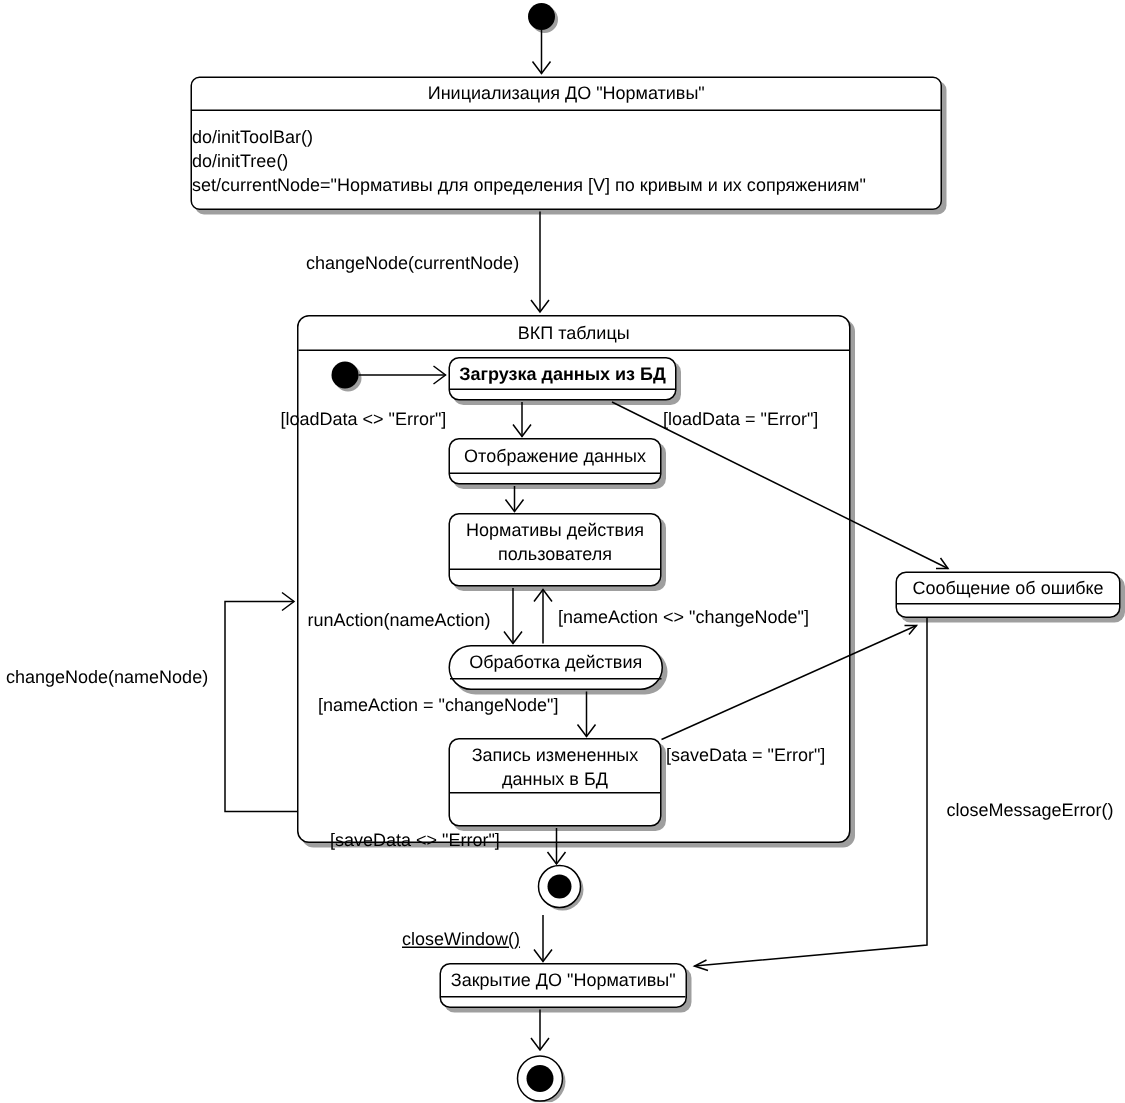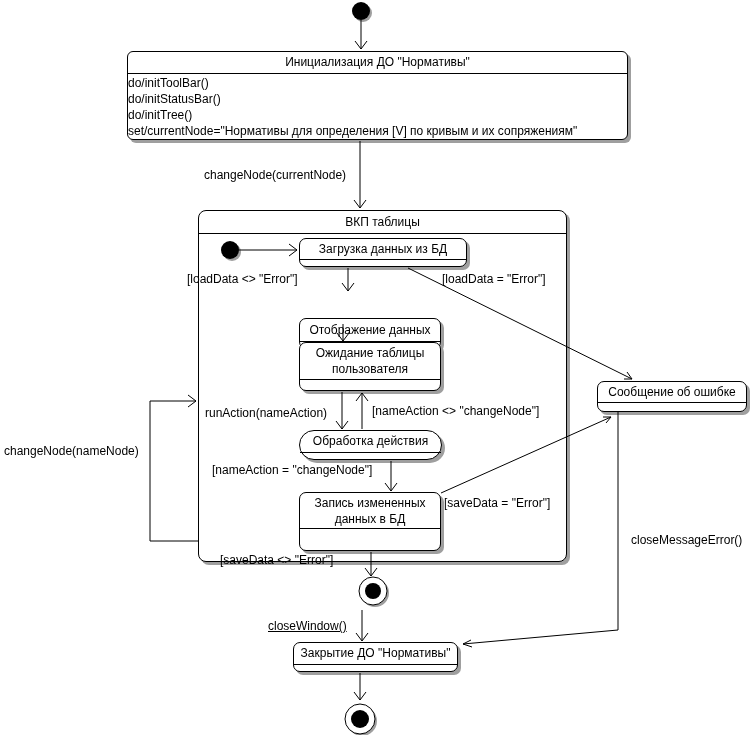--- a/index.html
+++ b/index.html
@@ -30,42 +30,41 @@
 </style>
 </head>
 <body>
 
 <div class="canvas">
 
   <div class="state" style="left:127px;top:51px;width:501px;height:89px;border-radius:6px;">
     <div class="st-title st-sep nowrap" style="flex:0 0 21px;">Инициализация ДО "Нормативы"</div>
     <div class="st-actions">
       <div>do/initToolBar()</div>
-      <div>do/initStatusBar()</div>
       <div>do/initTree()</div>
       <div>set/currentNode="Нормативы для определения [V] по кривым и их сопряжениям"</div>
     </div>
   </div>
 
   <div class="state" style="left:198px;top:210px;width:369px;height:352px;border-radius:8px;z-index:1;">
     <div class="st-title st-sep nowrap" style="flex:0 0 22px;">ВКП таблицы</div>
   </div>
 
-  <div class="state" style="left:299px;top:238px;width:168px;height:29px;">
+  <div class="state" style="left:299px;top:238px;width:152px;height:29px;font-weight:bold;">
     <div class="st-title grow nowrap">Загрузка данных из БД</div>
     <div class="st-foot" style="height:6px;"></div>
   </div>
 
-  <div class="state" style="left:299px;top:292px;width:142px;height:31px;margin-top:26px;">
+  <div class="state" style="left:299px;top:292px;width:142px;height:31px;">
     <div class="st-title grow nowrap">Отображение данных</div>
     <div class="st-foot" style="height:6px;"></div>
   </div>
 
   <div class="state" style="left:299px;top:342px;width:142px;height:49px;">
-    <div class="st-title grow" style="line-height:16px;">Ожидание таблицы пользователя</div>
+    <div class="st-title grow" style="line-height:16px;">Нормативы действия пользователя</div>
     <div class="st-foot" style="height:10px;"></div>
   </div>
 
   <div class="state" style="left:299px;top:430px;width:143px;height:30px;border-radius:15px;">
     <div class="st-title grow nowrap">Обработка действия</div>
     <div class="st-foot" style="height:6px;"></div>
   </div>
 
   <div class="state" style="left:299px;top:492px;width:142px;height:59px;">
     <div class="st-title grow" style="line-height:16px;">Запись измененных данных в БД</div>

